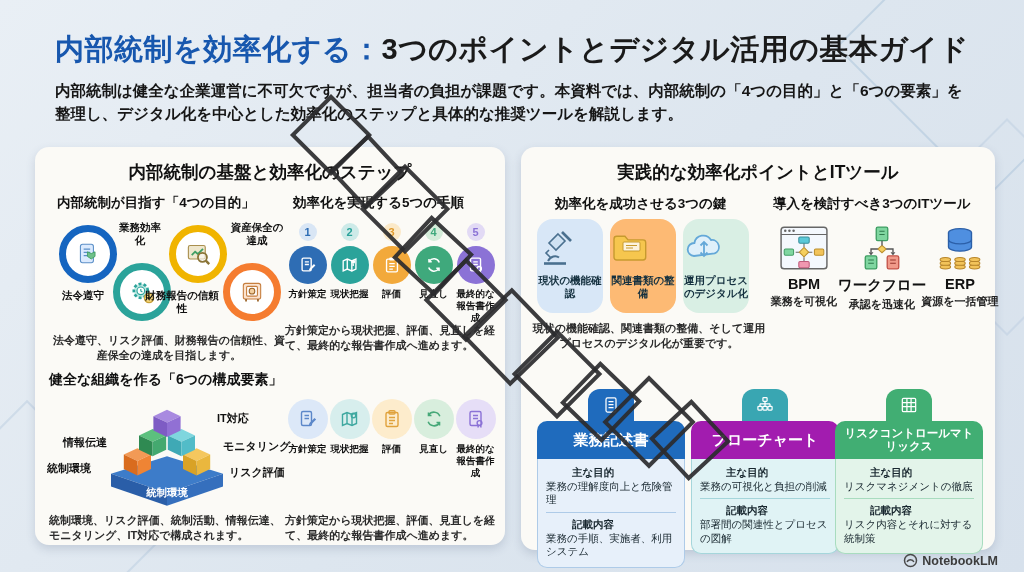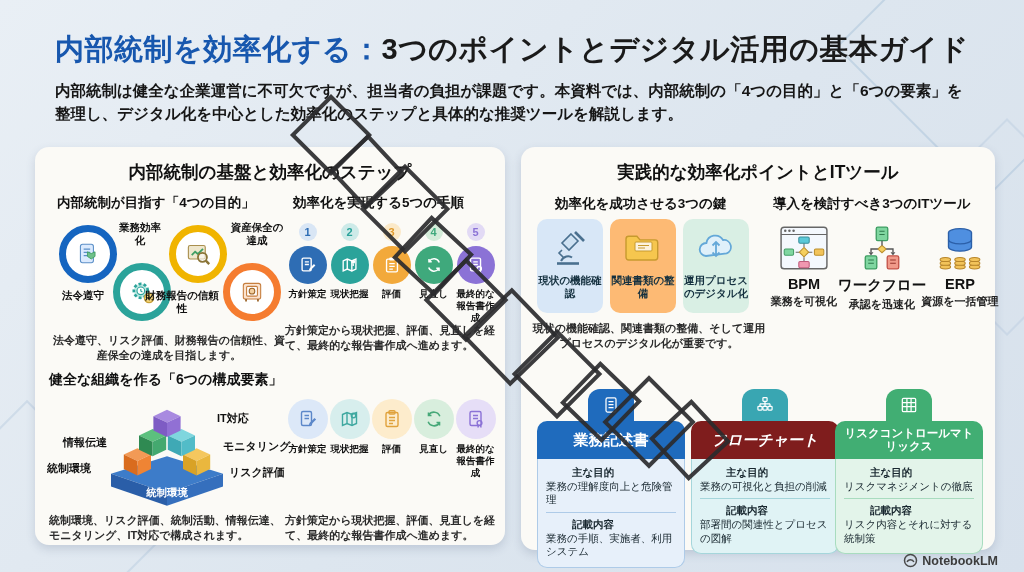--- a/index.html
+++ b/index.html
@@ -27,21 +27,21 @@
   .p-label{position:absolute;font-size:10.5px;font-weight:bold;color:#111;line-height:1.2;text-align:center;}
   
   .step-col{display:flex;flex-direction:column;align-items:center;width:41px;}
   .num-chip{width:18px;height:18px;border-radius:50%;font-size:11px;font-weight:bold;display:flex;align-items:center;justify-content:center;margin-bottom:5px;}
   .step-circle{width:38px;height:38px;border-radius:50%;display:flex;align-items:center;justify-content:center;}
   .step-label{font-size:9.5px;font-weight:bold;text-align:center;line-height:1.25;margin-top:4px;color:#111;}
   .pastel-circle{width:40px;height:40px;border-radius:50%;display:flex;align-items:center;justify-content:center;}
   
   .el-label{position:absolute;font-size:11px;font-weight:bold;color:#111;white-space:nowrap;}
   
-  .key-box{border-radius:10px;width:66px;height:94px;display:flex;flex-direction:column;align-items:center;padding-top:9px;box-sizing:border-box;}
+  .key-box{border-radius:16px;width:66px;height:94px;display:flex;flex-direction:column;align-items:flex-start;padding-top:9px;box-sizing:border-box;}
   .key-label{font-size:10.5px;font-weight:bold;text-align:center;line-height:1.25;margin-top:6px;color:#14303f;}
   .tool-item{display:flex;flex-direction:column;align-items:center;width:78px;}
   .tool-name{font-size:14.5px;font-weight:bold;color:#111;margin-top:5px;white-space:nowrap;}
   .tool-desc{font-size:11px;font-weight:bold;color:#222;margin-top:2px;white-space:nowrap;}
   
   .cmp-col{position:absolute;width:148px;}
   .cmp-tab{width:46px;height:32px;border-radius:12px 12px 0 0;margin:0 auto;display:flex;align-items:center;justify-content:center;}
   .cmp-head{border-radius:10px 10px 0 0;color:#fff;font-weight:bold;text-align:center;display:flex;align-items:center;justify-content:center;height:38px;font-size:15px;line-height:1.15;}
   .cmp-body{border-radius:0 0 10px 10px;padding:7px 8px 8px 8px;font-size:10.5px;line-height:1.3;color:#17262e;}
   .cmp-lab{font-weight:bold;margin-left:26px;}
@@ -376,21 +376,21 @@
     <div class="cmp-col" style="left:170px;top:242px;">
       <div class="cmp-tab" style="background:#39a6b2;">
           <svg width="20" height="20" viewBox="0 0 24 24" stroke="#fff" fill="none" stroke-width="1.5">
             <rect x="9.5" y="3" width="5" height="4.5" rx="1"></rect>
             <path d="M12 7.5v3M6 10.5h12M6 10.5v3M12 10.5v3M18 10.5v3"></path>
             <rect x="3.5" y="13.5" width="5" height="4.5" rx="1"></rect>
             <rect x="9.5" y="13.5" width="5" height="4.5" rx="1"></rect>
             <rect x="15.5" y="13.5" width="5" height="4.5" rx="1"></rect>
           </svg>
         </div>
-      <div class="cmp-head" style="background:#7f1d1d;font-style:italic;">フローチャート</div>
+      <div class="cmp-head" style="background:#a21caf;">フローチャート</div>
       <div class="cmp-body" style="background:#e0f3f5;border:1px solid #a5d6db;border-top:none;">
         <div class="cmp-lab">主な目的</div>
         <div>業務の可視化と負担の削減</div>
         <div class="cmp-div" style="background:#a5d6db;"></div>
         <div class="cmp-lab">記載内容</div>
         <div>部署間の関連性とプロセスの図解</div>
       </div>
     </div>
 
     <div class="cmp-col" style="left:314px;top:242px;">

